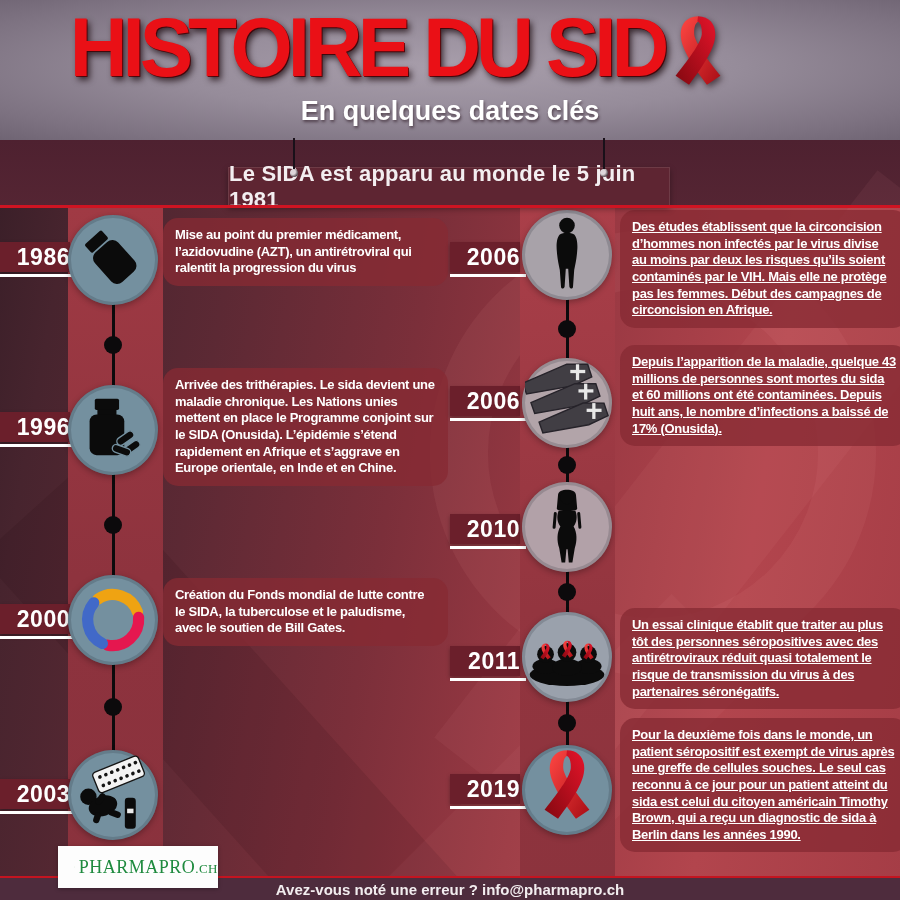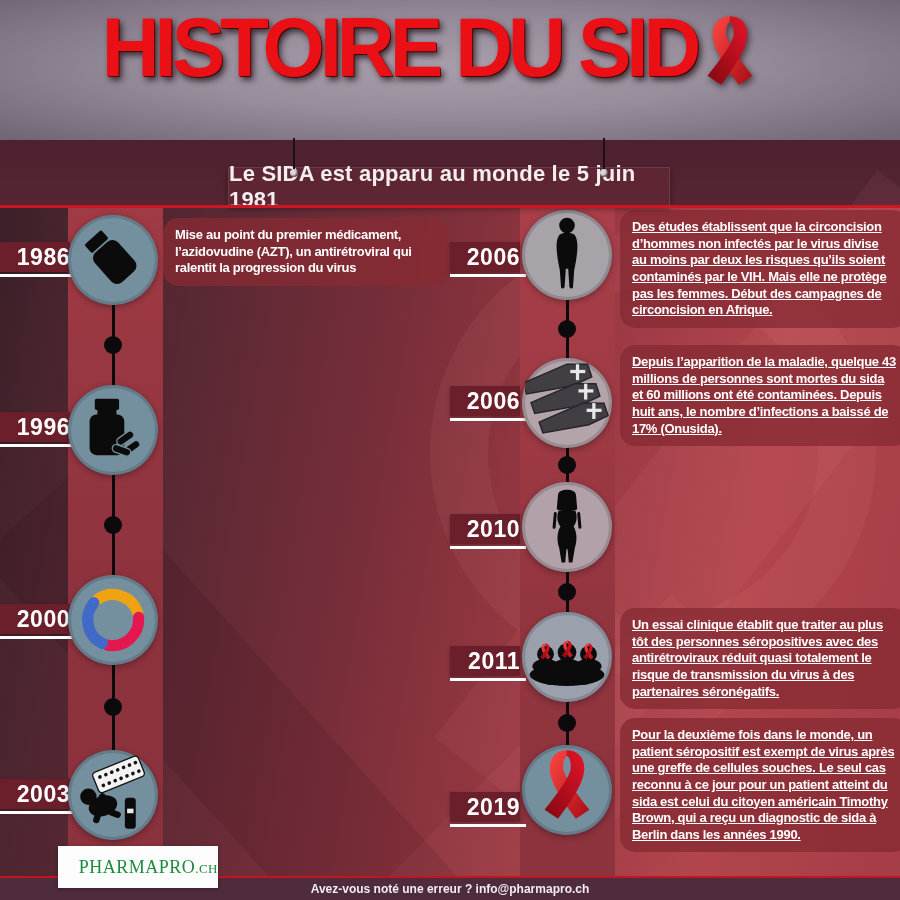--- a/index.html
+++ b/index.html
@@ -2,21 +2,21 @@
 <html><head>
 <meta charset="utf-8">
 <style>
   html,body{margin:0;padding:0;background:#222;}
   #page{position:relative;width:900px;height:900px;overflow:hidden;
         font-family:"Liberation Sans","DejaVu Sans",sans-serif;
         background:linear-gradient(100deg,#351d26 0%,#47242e 10%,#5c2934 26%,#7b2f3a 45%,#9a3943 62%,#b2454d 80%,#a53d46 100%);}
   
   .header{position:absolute;left:0;top:0;width:900px;height:140px;
           background:radial-gradient(ellipse at 50% 48%, #a89eab 0%, #968c9a 45%, #7d7281 82%, #6f6473 100%);}
-  .title-row{position:absolute;top:2px;left:0;width:800px;display:flex;justify-content:center;align-items:flex-start;padding-left:32px;}
+  .title-row{position:absolute;top:2px;left:0;width:800px;display:flex;justify-content:center;align-items:flex-start;}
   .title-text{font-size:80px;font-weight:bold;letter-spacing:-5px;color:#ea1016;line-height:1.15;
               transform:scaleY(1.04);text-shadow:3px 4px 6px rgba(25,8,12,0.75),1px 1px 0 #8d0a10;}
   .title-ribbon{width:64px;height:96px;margin-top:6px;margin-left:2px;filter:drop-shadow(2px 3px 3px rgba(25,8,12,0.6));}
   .subtitle{position:absolute;top:96px;left:0;width:900px;text-align:center;font-size:27px;font-weight:bold;color:#fff;
             text-shadow:1px 2px 3px rgba(40,20,30,0.6);}
   
   .banner-band{position:absolute;left:0;top:140px;width:900px;height:67px;background:linear-gradient(180deg,#4e2130,#552533);}
   .redline-top{position:absolute;left:0;top:205px;width:900px;height:3px;background:#cf1422;z-index:7;}
   .string{position:absolute;top:138px;width:2px;height:34px;background:#191019;z-index:7;}
   .sign{position:absolute;left:228px;top:167px;width:440px;height:37px;background:#5e2532;z-index:6;
@@ -50,21 +50,21 @@
   .badge span{color:#fff;font-weight:bold;font-size:23px;letter-spacing:0.5px;}
   .badge-l{left:0;} .badge-r{left:450px;}
   
   .bubble{position:absolute;z-index:5;background:rgba(134,42,51,0.78);border-radius:15px;
           padding:9px 12px;color:#fff;font-size:13px;font-weight:bold;line-height:1.28;letter-spacing:-0.3px;}
   .bub-l{left:163px;width:261px;} .bub-r{left:620px;width:264px;text-decoration:underline;}
   
   .footer-line{position:absolute;left:0;top:876px;width:900px;height:2px;background:#c41420;z-index:8;}
   .footer-bar{position:absolute;left:0;top:878px;width:900px;height:22px;background:#4e2c3d;z-index:8;
               display:flex;align-items:center;justify-content:center;}
-  .footer-bar span{color:#f2edef;font-size:12px;font-weight:bold;}
+  .footer-bar span{color:#f2edef;font-size:15px;font-weight:bold;}
   .logo-box{position:absolute;left:58px;top:846px;width:160px;height:42px;background:#fdfdfd;z-index:9;
             display:flex;align-items:center;gap:4px;padding-left:16px;box-sizing:border-box;box-shadow:0 1px 4px rgba(0,0,0,0.3);}
   .logo-text{font-family:"Liberation Serif","DejaVu Serif",serif;color:#1e8a3e;font-size:18px;letter-spacing:0.5px;}
   .logo-tld{font-size:13px;}
 </style>
 </head>
 <body>
 
 <svg width="0" height="0" style="position:absolute">
   <defs>
@@ -94,20 +94,21 @@
   <div class="wm wm-band2"></div>
   <div class="wm wm-band3"></div>
 
   <div class="header">
     <div class="title-row">
       <span class="title-text">HISTOIRE DU SID</span>
       <svg class="title-ribbon" viewBox="0 0 100 130">
           <use href="#ribbon"></use>
         </svg>
     </div>
+    <div class="subtitle">En quelques dates clés</div>
   </div>
 
   <div class="banner-band"></div>
   <div class="string" style="left:293px"></div>
   <div class="string" style="left:603px"></div>
   <div class="sign">
     <span>Le SIDA est apparu au monde le 5 juin 1981</span>
   </div>
   <div class="pin" style="left:290px"></div>
   <div class="pin" style="left:600px"></div>
@@ -146,31 +147,33 @@
       <rect x="24" y="9" width="28" height="13" rx="2"></rect>
         <rect x="27" y="21" width="22" height="7"></rect>
       <rect x="18" y="27" width="40" height="47" rx="8"></rect>
       <g stroke="#74909f" stroke-width="1.6">
         <rect x="48" y="50" width="22" height="9" rx="4.5" transform="rotate(-35 59 54)"></rect>
         <rect x="55" y="61" width="22" height="9" rx="4.5" transform="rotate(-35 66 65)"></rect>
         <rect x="44" y="64" width="22" height="9" rx="4.5" transform="rotate(20 55 68)"></rect>
         </g>
       </svg>
   </div>
+  <div class="bubble bub-l" style="top:368px">Arrivée des trithérapies. Le sida devient une maladie chronique. Les Nations unies mettent en place le Programme conjoint sur le SIDA (Onusida). L’épidémie s’étend rapidement en Afrique et s’aggrave en Europe orientale, en Inde et en Chine.</div>
 
   <div class="badge badge-l" style="top:604px">
       <span>2000</span>
     </div>
   <div class="circle steel" style="left:68px;top:575px">
     <svg width="80" height="80" viewBox="0 0 100 100" fill="none" stroke-linecap="round" stroke-width="14">
       <path d="M24,31 A33,33 0 0 1 76,31" stroke="#efa312" transform="rotate(18 50 50)"></path>
       <path d="M24,31 A33,33 0 0 1 76,31" stroke="#e5174f" transform="rotate(138 50 50)"></path>
       <path d="M24,31 A33,33 0 0 1 76,31" stroke="#4169c8" transform="rotate(258 50 50)"></path>
       </svg>
   </div>
+  <div class="bubble bub-l" style="top:578px">Création du Fonds mondial de lutte contre le SIDA, la tuberculose et le paludisme, avec le soutien de Bill Gates.</div>
 
   <div class="badge badge-l" style="top:779px">
       <span>2003</span>
     </div>
   <div class="circle steel" style="left:68px;top:750px">
     <svg width="82" height="82" viewBox="0 0 90 90">
       <g transform="rotate(-22 52 22)">
         <rect x="24" y="10" width="54" height="24" rx="4" fill="#f3f3f3" stroke="#141414" stroke-width="1.5"></rect>
         <g fill="#141414">
           <circle cx="31" cy="17" r="2"></circle>
@@ -277,21 +280,21 @@
       <g transform="translate(37,27) scale(0.17)">
           <use href="#ribbon"></use>
         </g>
       <g transform="translate(60,30) scale(0.16)">
           <use href="#ribbon"></use>
         </g>
       </svg>
   </div>
   <div class="bubble bub-r" style="top:608px">Un essai clinique établit que traiter au plus tôt des personnes séropositives avec des antirétroviraux réduit quasi totalement le risque de transmission du virus à des partenaires séronégatifs.</div>
 
-  <div class="badge badge-r" style="top:792px">
+  <div class="badge badge-r" style="top:774px">
       <span>2019</span>
     </div>
   <div class="circle steel" style="left:522px;top:745px">
     <svg width="64" height="86" viewBox="0 0 100 130">
         <use href="#ribbon"></use>
       </svg>
   </div>
   <div class="bubble bub-r" style="top:718px">Pour la deuxième fois dans le monde, un patient séropositif est exempt de virus après une greffe de cellules souches. Le seul cas reconnu à ce jour pour un patient atteint du sida est celui du citoyen américain Timothy Brown, qui a reçu un diagnostic de sida à Berlin dans les années 1990.</div>
 
   <div class="footer-line"></div>

